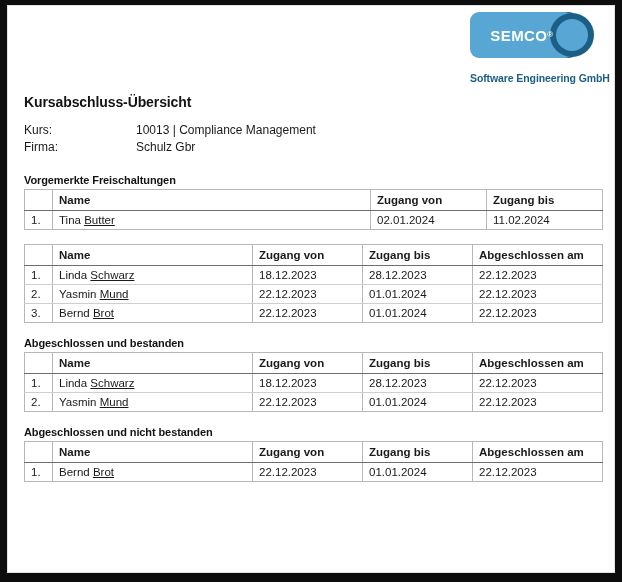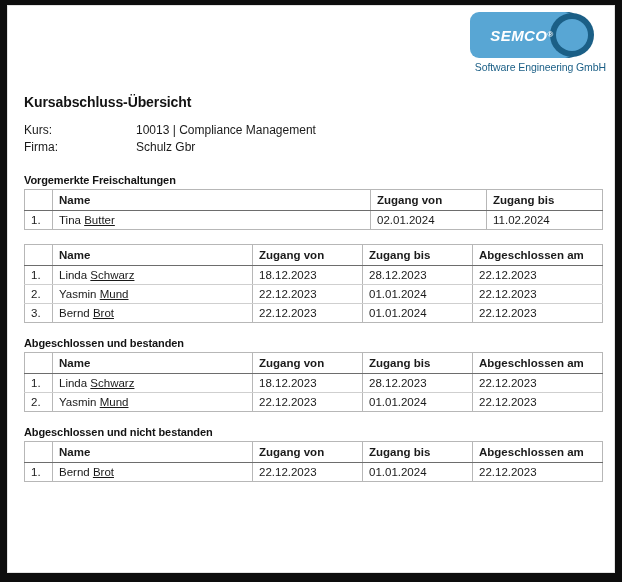--- a/index.html
+++ b/index.html
@@ -40,21 +40,20 @@
     position: absolute;
     right: 8px;
     top: 6px;
     width: 136px;
     height: 66px;
   }
   .logo-badge {
     position: relative;
     width: 108px;
     height: 46px;
-    font-style: italic;
   }
   .logo-dark {
     position: absolute;
     right: 0; top: 0;
     width: 60px; height: 46px;
     background: #1b5f86;
     border-top-right-radius: 9px;
     border-bottom-right-radius: 9px;
   }
   .logo-light {
@@ -93,24 +92,24 @@
     font-weight: bold;
     font-size: 15px;
     letter-spacing: 0.4px;
   }
   .logo-text sup {
     font-size: 8px;
     vertical-align: super;
     line-height: 0;
   }
   .logo-sub {
-    margin-top: 3px;
+    margin-top: 14px;
     text-align: right;
     color: #1b5f86;
-    font-weight: normal;
+    font-weight: bold;
     font-size: 10.5px;
     letter-spacing: -0.1px;
     white-space: nowrap;
   }
 
   
   .doc {
     position: absolute;
     left: 16px;
     top: 88px;

